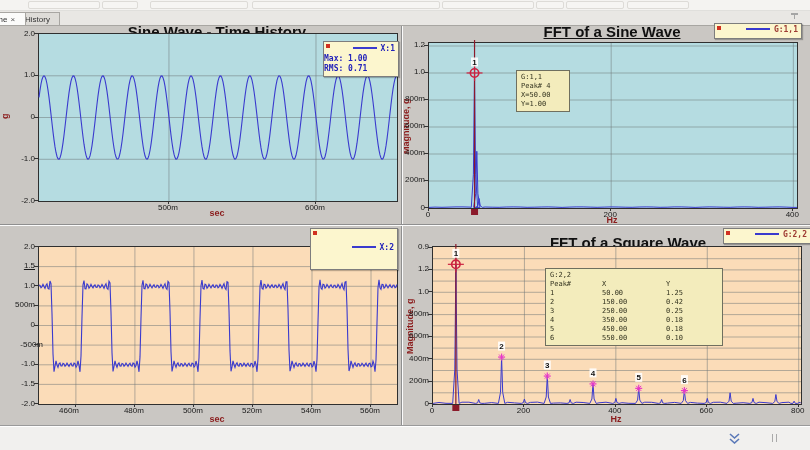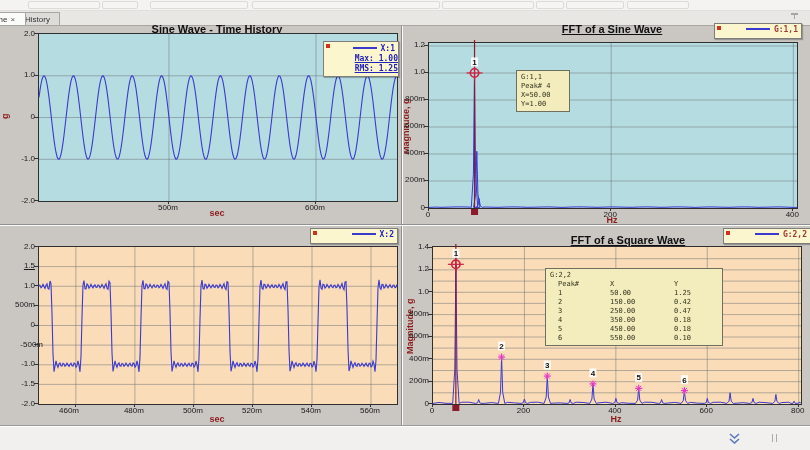--- a/index.html
+++ b/index.html
@@ -22,61 +22,61 @@
   
   .main{position:absolute;left:0;top:26px;width:810px;height:399px;background:#cac7c3;}
   .quad{position:absolute;overflow:visible;}
   #q-tl{left:0;top:0;width:401px;height:198px;}
   #q-tr{left:400px;top:0;width:406px;height:198px;}
   #q-bl{left:0;top:200px;width:401px;height:199px;}
   #q-br{left:404px;top:200px;width:406px;height:199px;}
   .vsplit{position:absolute;left:401px;top:0;width:3px;height:399px;background:linear-gradient(90deg,#8f8f8f 0 1px,#fbfbfb 1px 2px,#cac7c3 2px);}
   .hsplit{position:absolute;left:0;top:198px;width:810px;height:2px;background:linear-gradient(#8f8f8f 0 1px,#fbfbfb 1px);}
 
-  .ptitle{position:absolute;font-weight:bold;font-size:11px;color:#101010;text-decoration:underline;text-align:center;white-space:nowrap;}
+  .ptitle{position:absolute;font-weight:bold;font-size:15px;color:#101010;text-decoration:underline;text-align:center;white-space:nowrap;}
   #q-tl .ptitle{left:38px;top:-3px;width:358px;}
   #q-tr .ptitle{left:28px;top:-3px;width:368px;}
   #q-bl .ptitle{left:38px;top:8px;width:358px;}
   #q-br .ptitle{left:40px;top:8px;width:368px;}
 
   svg.plot{position:absolute;border:1px solid #2f2f2f;overflow:visible;}
   .cyan{background:#b5dce1;}
   .peach{background:#fbdcb8;}
 
   .legend{position:absolute;background:#fcf6ce;border:1px solid #7d7d7d;box-shadow:1px 1px 1px rgba(0,0,0,.25);font-family:"DejaVu Sans Mono",monospace;font-weight:bold;font-size:8px;z-index:3;}
   .lsq{position:absolute;left:2px;top:2px;width:4px;height:4px;background:#d03020;}
   .lline{display:inline-block;width:24px;height:0;border-top:2px solid #3a3ace;vertical-align:middle;margin:0 4px 2px 10px;}
   .blue{color:#2323bb;}
   .dred{color:#9e3a32;}
   .lrow{height:10px;line-height:10px;text-align:right;padding-right:3px;white-space:nowrap;}
-  .lstat{text-align:right;height:10px;line-height:10px;text-decoration:underline;}
+  .lstat{text-align:left;height:10px;line-height:10px;}
   #q-tl .legend{left:323px;top:15px;width:74px;padding:2px 0;}
   #q-tr .legend{left:314px;top:-3px;width:86px;height:12px;padding:1px 0;}
-  #q-bl .legend{left:310px;top:2px;width:86px;height:12px;padding:1px 0;}
+  #q-bl .legend{left:310px;top:2px;width:86px;height:12px;padding:14px 0;}
   #q-br .legend{left:319px;top:2px;width:86px;height:12px;padding:1px 0;}
 
   .xlab,.ylab{position:absolute;font-weight:bold;font-size:9px;color:#8b1c1c;}
   .xlab{text-align:center;}
   #q-tl .xlab{left:38px;top:182px;width:358px;}
   #q-tr .xlab{left:28px;top:189px;width:368px;}
   #q-bl .xlab{left:38px;top:188px;width:358px;}
   #q-br .xlab{left:28px;top:188px;width:368px;}
   .vlabel{writing-mode:vertical-rl;transform:rotate(180deg);text-align:center;}
   #q-tl .ylab{left:0;top:75px;height:30px;}
   #q-tr .ylab{left:1px;top:50px;height:100px;}
   #q-br .ylab{left:1px;top:50px;height:100px;}
 
   .ytick{position:absolute;width:28px;text-align:right;font-size:8px;color:#1a1a1a;}
   .xtick{position:absolute;width:40px;text-align:center;font-size:8px;color:#1a1a1a;}
   .tickmark{position:absolute;background:#333;}
 
   .anno{position:absolute;background:#f3ecbc;border:1px solid #6f6f5f;font-family:"DejaVu Sans Mono",monospace;font-size:7px;line-height:9px;color:#33331f;z-index:2;padding:2px 4px;}
   #anno-sine{left:116px;top:44px;width:44px;}
   #anno-square{left:141px;top:42px;width:168px;}
-  .arow{display:flex;margin-left:8px;}
+  .arow{display:flex;}
   .arow span:nth-child(1){width:52px;}
   .arow span:nth-child(2){width:64px;}
   .arow span:nth-child(3){width:40px;}
 
   
   .statusbar{position:absolute;left:0;top:425px;width:810px;height:25px;background:#f1f0ee;border-top:1px solid #9a9a9a;box-sizing:border-box;}
   .statusbar::before{content:"";position:absolute;left:0;top:0;width:100%;height:1px;background:#ffffff;}
   .chev{position:absolute;left:728px;top:7px;}
   .grip{position:absolute;left:772px;top:8px;width:3px;height:8px;border-left:1px solid #aaa;border-right:1px solid #aaa;}
 </style>
@@ -108,21 +108,21 @@
   </div>
 
   <div class="main">
 
     <div class="quad" id="q-tl">
       <div class="ptitle">Sine Wave - Time History</div>
       <div class="legend">
         <span class="lsq"></span>
         <div class="lrow"><span class="lline"></span><span class="blue">X:1</span></div>
         <div class="lstat blue">Max: 1.00</div>
-        <div class="lstat blue">RMS: 1.25</div>
+        <div class="lstat blue">RMS: 0.71</div>
       </div>
       <svg id="svg-sine_time" class="plot cyan" width="358" height="167" style="left: 38px; top: 7px;">
           <line x1="129.96796714579054" y1="0" x2="129.96796714579054" y2="167" stroke="rgba(108,116,118,0.5)" stroke-width="1"></line>
           <line x1="276.9905544147843" y1="0" x2="276.9905544147843" y2="167" stroke="rgba(108,116,118,0.5)" stroke-width="1"></line>
           <line x1="0" y1="41.8" x2="358" y2="41.8" stroke="rgba(108,116,118,0.5)" stroke-width="1"></line>
           <line x1="0" y1="83.5" x2="358" y2="83.5" stroke="rgba(108,116,118,0.5)" stroke-width="1"></line>
           <line x1="0" y1="125.3" x2="358" y2="125.3" stroke="rgba(108,116,118,0.5)" stroke-width="1"></line>
           <polyline points="0,63.4 1,56.1 2,50.0 3,45.5 4,42.7 5,41.8 6,42.7 7,45.5 8,50.0 9,56.1 10,63.4 11,71.6 12,80.4 13,89.3 14,97.9 15,105.9 16,112.9 17,118.5 18,122.5 19,124.8 20,125.2 21,123.7 22,120.3 23,115.3 24,108.8 25,101.2 26,92.8 27,84.0 28,75.1 29,66.6 30,58.9 31,52.3 32,47.1 33,43.6 34,41.9 35,42.1 36,44.2 37,48.0 38,53.5 39,60.3 40,68.2 41,76.8 42,85.7 43,94.5 44,102.8 45,110.2 46,116.4 47,121.1 48,124.1 49,125.2 50,124.5 51,121.9 52,117.5 53,111.6 54,104.4 55,96.3 56,87.6 57,78.7 58,70.0 59,61.9 60,54.8 61,49.0 62,44.8 63,42.4 64,41.8 65,43.1 66,46.2 67,51.1 68,57.4 69,64.9 70,73.3 71,82.1 72,91.0 73,99.5 74,107.3 75,114.0 76,119.4 77,123.1 78,125.0 79,125.0 80,123.2 81,119.5 82,114.2 83,107.5 84,99.7 85,91.1 86,82.3 87,73.4 88,65.1 89,57.6 90,51.2 91,46.3 92,43.1 93,41.8 94,42.3 95,44.8 96,48.9 97,54.7 98,61.8 99,69.8 100,78.5 101,87.4 102,96.1 103,104.3 104,111.5 105,117.4 106,121.8 107,124.5 108,125.2 109,124.1 110,121.2 111,116.5 112,110.3 113,102.9 114,94.7 115,85.9 116,77.0 117,68.4 118,60.5 119,53.6 120,48.1 121,44.2 122,42.1 123,41.9 124,43.6 125,47.0 126,52.2 127,58.8 128,66.5 129,74.9 130,83.8 131,92.6 132,101.1 133,108.7 134,115.2 135,120.2 136,123.6 137,125.2 138,124.8 139,122.6 140,118.6 141,113.0 142,106.0 143,98.1 144,89.5 145,80.6 146,71.8 147,63.6 148,56.2 149,50.2 150,45.6 151,42.7 152,41.8 153,42.7 154,45.4 155,49.9 156,56.0 157,63.2 158,71.4 159,80.2 160,89.1 161,97.7 162,105.7 163,112.7 164,118.4 165,122.5 166,124.8 167,125.2 168,123.7 169,120.4 170,115.4 171,109.0 172,101.4 173,93.0 174,84.2 175,75.3 176,66.8 177,59.1 178,52.4 179,47.2 180,43.7 181,41.9 182,42.1 183,44.1 184,47.9 185,53.3 186,60.2 187,68.0 188,76.6 189,85.5 190,94.3 191,102.6 192,110.0 193,116.3 194,121.0 195,124.0 196,125.2 197,124.5 198,122.0 199,117.6 200,111.8 201,104.6 202,96.5 203,87.8 204,78.9 205,70.2 206,62.1 207,55.0 208,49.2 209,44.9 210,42.4 211,41.8 212,43.0 213,46.2 214,51.0 215,57.3 216,64.7 217,73.1 218,81.9 219,90.8 220,99.3 221,107.2 222,113.9 223,119.3 224,123.0 225,125.0 226,125.0 227,123.2 228,119.6 229,114.3 230,107.6 231,99.9 232,91.3 233,82.5 234,73.6 235,65.3 236,57.7 237,51.3 238,46.4 239,43.2 240,41.8 241,42.3 242,44.7 243,48.8 244,54.5 245,61.6 246,69.6 247,78.3 248,87.2 249,95.9 250,104.1 251,111.3 252,117.3 253,121.7 254,124.4 255,125.2 256,124.2 257,121.3 258,116.6 259,110.5 260,103.1 261,94.8 262,86.1 263,77.2 264,68.6 265,60.6 266,53.8 267,48.2 268,44.3 269,42.1 270,41.9 271,43.5 272,46.9 273,52.1 274,58.6 275,66.3 276,74.7 277,83.6 278,92.4 279,100.9 280,108.5 281,115.1 282,120.1 283,123.5 284,125.1 285,124.8 286,122.7 287,118.7 288,113.1 289,106.2 290,98.3 291,89.7 292,80.8 293,72.0 294,63.7 295,56.4 296,50.3 297,45.7 298,42.8 299,41.8 300,42.6 301,45.3 302,49.8 303,55.8 304,63.1 305,71.2 306,80.0 307,88.9 308,97.5 309,105.6 310,112.6 311,118.3 312,122.4 313,124.7 314,125.2 315,123.8 316,120.5 317,115.6 318,109.2 319,101.6 320,93.2 321,84.4 322,75.5 323,67.0 324,59.2 325,52.6 326,47.3 327,43.7 328,41.9 329,42.0 330,44.0 331,47.8 332,53.2 333,60.0 334,67.8 335,76.4 336,85.3 337,94.1 338,102.4 339,109.9 340,116.1 341,120.9 342,124.0 343,125.2 344,124.6 345,122.0 346,117.7 347,111.9 348,104.8 349,96.7 350,88.0 351,79.1 352,70.4 353,62.3 354,55.1 355,49.3 356,45.0 357,42.4 358,41.8" fill="none" stroke="#3a3ace" stroke-width="1.1"></polyline>
         </svg>
       <div class="ylab vlabel">g</div>
@@ -327,21 +327,21 @@
             <span>1.25</span>
           </div>
           <div class="arow">
             <span>2</span>
             <span>150.00</span>
             <span>0.42</span>
           </div>
           <div class="arow">
             <span>3</span>
             <span>250.00</span>
-            <span>0.47</span>
+            <span>0.25</span>
           </div>
           <div class="arow">
             <span>4</span>
             <span>350.00</span>
             <span>0.18</span>
           </div>
           <div class="arow">
             <span>5</span>
             <span>450.00</span>
             <span>0.18</span>
@@ -361,21 +361,21 @@
         <div class="ytick" style="left: -3px; top: 127.802px;">400m</div>
         <div class="tickmark" style="left: 24px; top: 132.302px; width: 4px; height: 1px;"></div>
         <div class="ytick" style="left: -3px; top: 105.454px;">600m</div>
         <div class="tickmark" style="left: 24px; top: 109.954px; width: 4px; height: 1px;"></div>
         <div class="ytick" style="left: -3px; top: 83.105px;">800m</div>
         <div class="tickmark" style="left: 24px; top: 87.605px; width: 4px; height: 1px;"></div>
         <div class="ytick" style="left: -3px; top: 60.7562px;">1.0</div>
         <div class="tickmark" style="left: 24px; top: 65.2562px; width: 4px; height: 1px;"></div>
         <div class="ytick" style="left: -3px; top: 38.4075px;">1.2</div>
         <div class="tickmark" style="left: 24px; top: 42.9075px; width: 4px; height: 1px;"></div>
-        <div class="ytick" style="left: -3px; top: 16.0587px;">1.4</div>
+        <div class="ytick" style="left: -3px; top: 16.0587px;">0.9</div>
         <div class="tickmark" style="left: 24px; top: 20.5587px; width: 4px; height: 1px;"></div>
         <div class="xtick" style="left: 8px; top: 180px;">0</div>
         <div class="tickmark" style="left: 28px; top: 178px; width: 1px; height: 3px;"></div>
         <div class="xtick" style="left: 99.4286px; top: 180px;">200</div>
         <div class="tickmark" style="left: 119.429px; top: 178px; width: 1px; height: 3px;"></div>
         <div class="xtick" style="left: 190.857px; top: 180px;">400</div>
         <div class="tickmark" style="left: 210.857px; top: 178px; width: 1px; height: 3px;"></div>
         <div class="xtick" style="left: 282.286px; top: 180px;">600</div>
         <div class="tickmark" style="left: 302.286px; top: 178px; width: 1px; height: 3px;"></div>
         <div class="xtick" style="left: 373.714px; top: 180px;">800</div>

